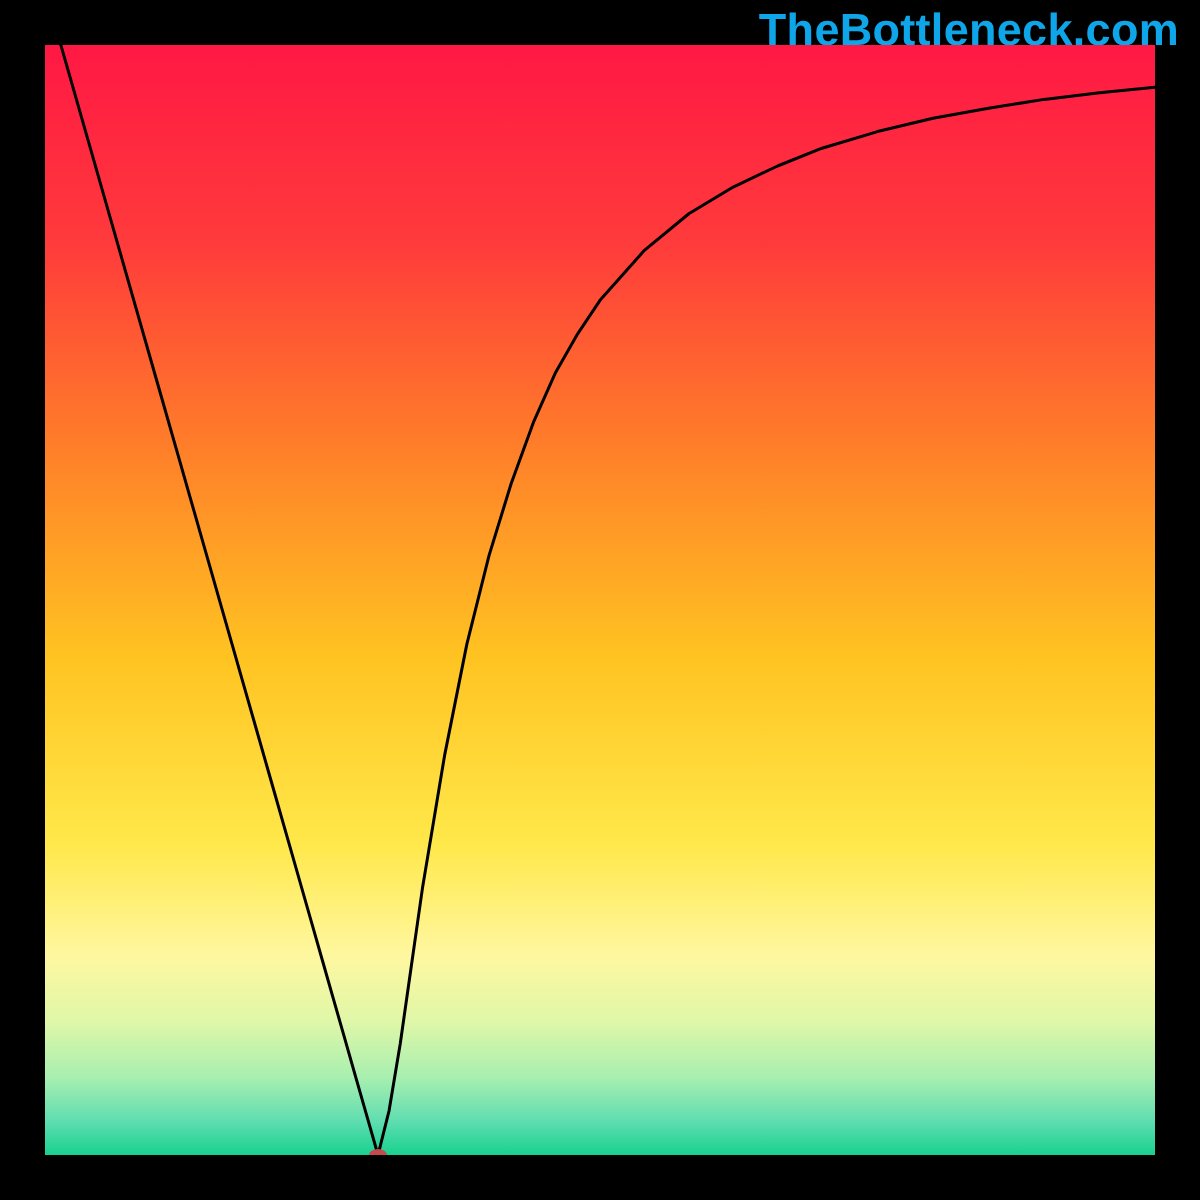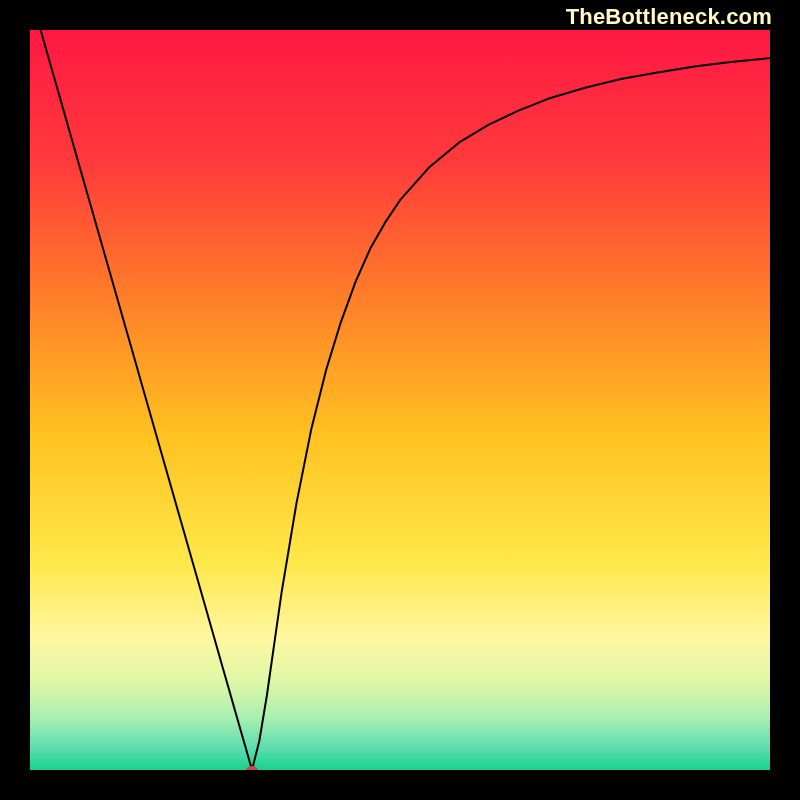--- a/index.html
+++ b/index.html
@@ -13,23 +13,23 @@
   }
   .outer {
     width: 800px;
     height: 800px;
     background: #000;
     position: relative;
   }
   .watermark {
     position: absolute;
     top: 4px;
-    right: 28px;
-    color: #fef9c3;
-    font-size: 22px;
+    right: 14px;
+    color: #0ea5e9;
+    font-size: 30px;
     font-weight: 600;
     letter-spacing: 0.2px;
   }
   .plot-wrap {
     position: absolute;
     left: 30px;
     top: 30px;
     width: 740px;
     height: 740px;
   }

